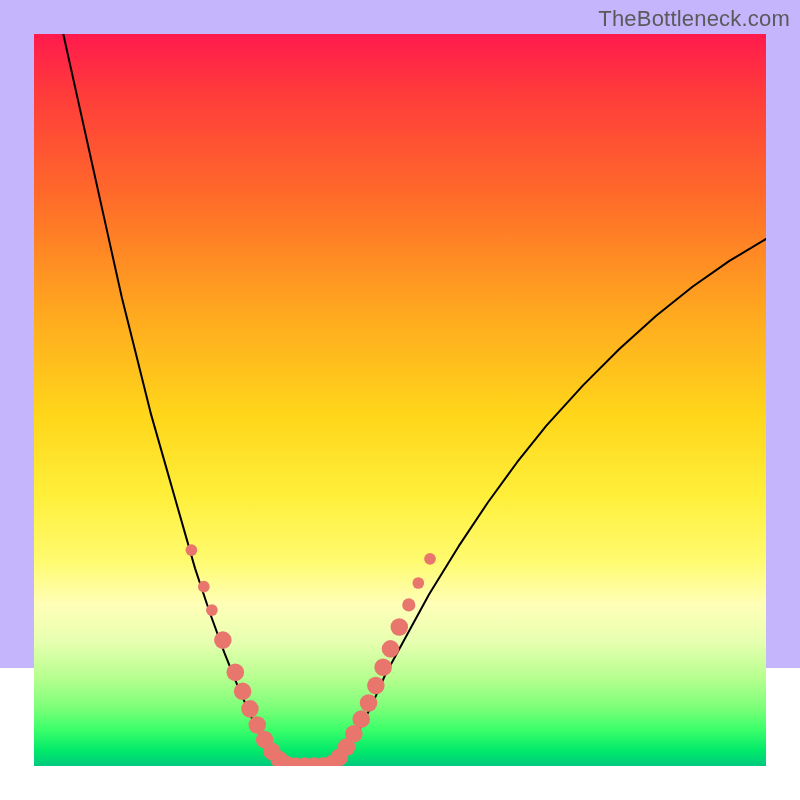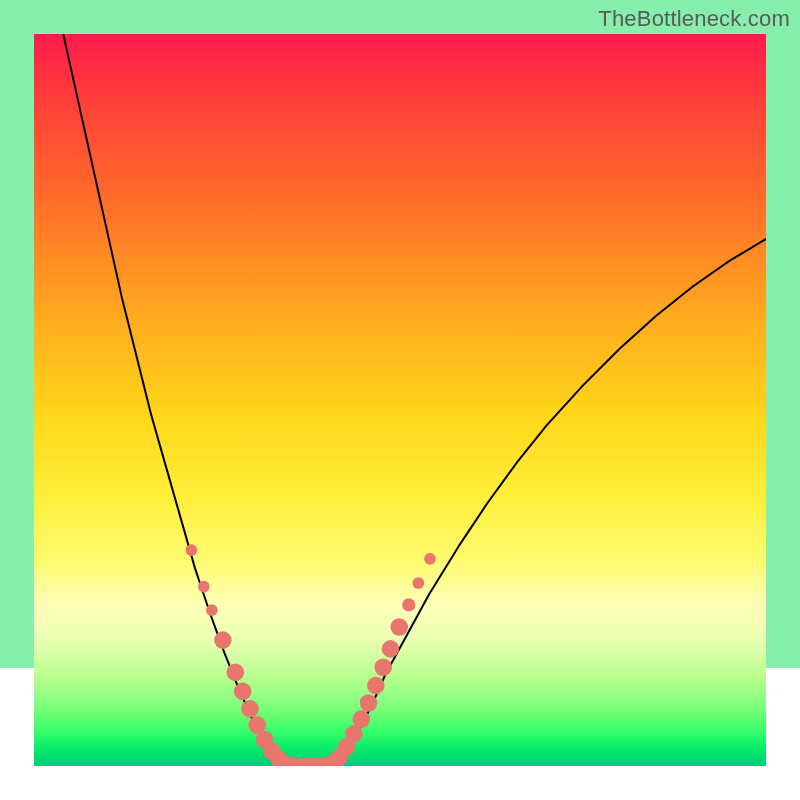--- a/index.html
+++ b/index.html
@@ -7,21 +7,21 @@
     padding: 0;
     width: 800px;
     height: 800px;
     overflow: hidden;
     font-family: Arial, Helvetica, sans-serif;
   }
   .stage {
     position: relative;
     width: 800px;
     height: 668px;
-    background: #86efac;
+    background: #c4b5fd;
   }
   .plot {
     position: absolute;
     left: 34px;
     top: 34px;
     width: 732px;
     height: 732px;
     background: linear-gradient(to bottom,
       #ff1a4d 0%,
       #ff3b3b 8%,

